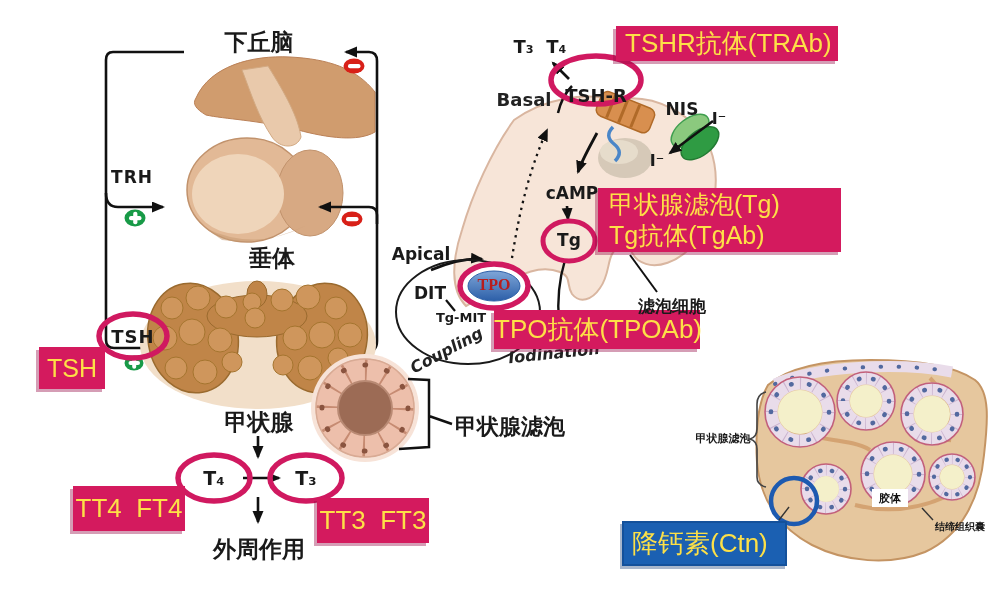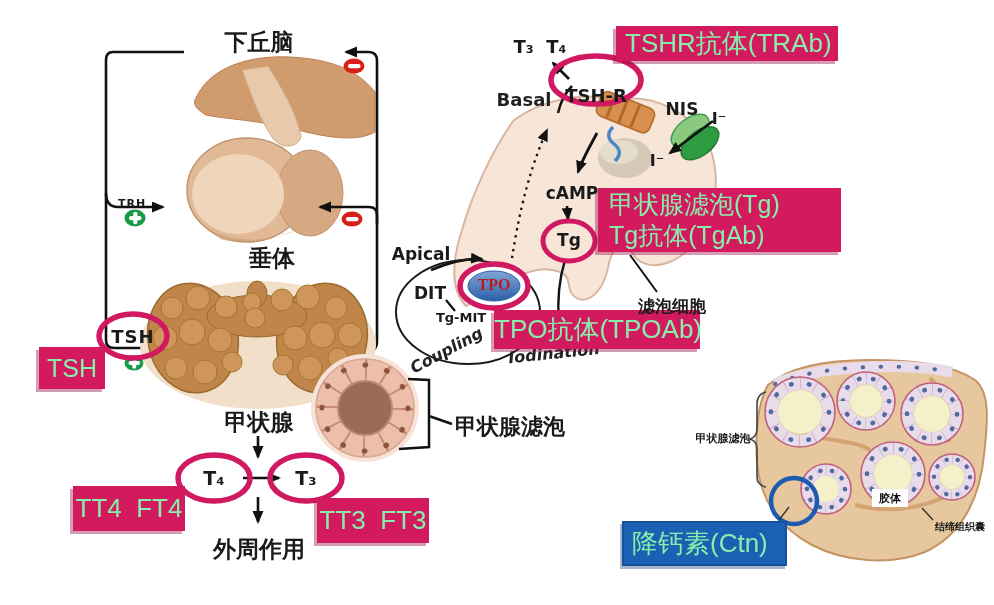--- a/index.html
+++ b/index.html
@@ -9,21 +9,21 @@
   }
   #art{position:absolute;left:0;top:0;z-index:1;}
   .lbl{
     position:absolute;z-index:3;transform:translate(-50%,-50%);
     white-space:pre;color:#1a1a1a;font-weight:bold;line-height:1.05;
     font-family:"DejaVu Sans","Liberation Sans",sans-serif;
   }
   .under{z-index:1;}
   .ital{font-style:italic;font-weight:bold;color:#222;}
   .box{
-    position:absolute;z-index:2;display:flex;align-items:center;color:#86efac;
+    position:absolute;z-index:2;display:flex;align-items:center;color:#fde047;
     font-family:"Liberation Sans","DejaVu Sans",sans-serif;
     white-space:pre;
   }
   .pink{background:#d41a5e;box-shadow:-3px 3px 0 rgba(150,10,70,.40);}
   .blue{background:#1b60b2;border:2px solid #14519b;box-shadow:-2px 3px 0 rgba(10,50,110,.35);}
   .center{justify-content:center;}
   .whitechip{
     position:absolute;z-index:3;background:#fff;color:#111;display:flex;
     align-items:center;justify-content:center;font-weight:bold;
   }
@@ -233,21 +233,21 @@
 <div class="box pink" style="left:598px;top:188px;width:232px;height:64px;font-size:25px;padding-left:11px;flex-direction:column;align-items:flex-start;justify-content:center;line-height:31px;">
   <span>甲状腺滤泡(Tg)</span>
   <span>Tg抗体(TgAb)</span>
 </div>
 
 <div class="box pink" style="left:494px;top:310px;width:206px;height:39px;font-size:26px;"><span>TPO抗体(TPOAb)</span></div>
 
 <div class="box blue" style="left:622px;top:521px;width:153px;height:41px;font-size:26px;padding-left:8px;"><span>降钙素(Ctn)</span></div>
 
 <div class="lbl" style="left:259px;top:42px;font-size:23px;">下丘脑</div>
-<div class="lbl" style="left:132px;top:204px;font-size:11px;letter-spacing:1px;">TRH</div>
+<div class="lbl" style="left:132px;top:178px;font-size:17px;letter-spacing:1px;">TRH</div>
 <div class="lbl" style="left:272px;top:258px;font-size:23px;">垂体</div>
 <div class="lbl" style="left:133px;top:337px;font-size:18px;letter-spacing:1px;">TSH</div>
 <div class="lbl" style="left:259px;top:422px;font-size:23px;">甲状腺</div>
 <div class="lbl" style="left:214px;top:479px;font-size:19px;">T₄</div>
 <div class="lbl" style="left:306px;top:479px;font-size:19px;">T₃</div>
 <div class="lbl" style="left:259px;top:549px;font-size:23px;">外周作用</div>
 <div class="lbl" style="left:510px;top:427px;font-size:22px;">甲状腺滤泡</div>
 
 <div class="lbl" style="left:540px;top:47px;font-size:18px;">T₃  T₄</div>
 <div class="lbl" style="left:524px;top:100px;font-size:18px;color:#222;">Basal</div>

